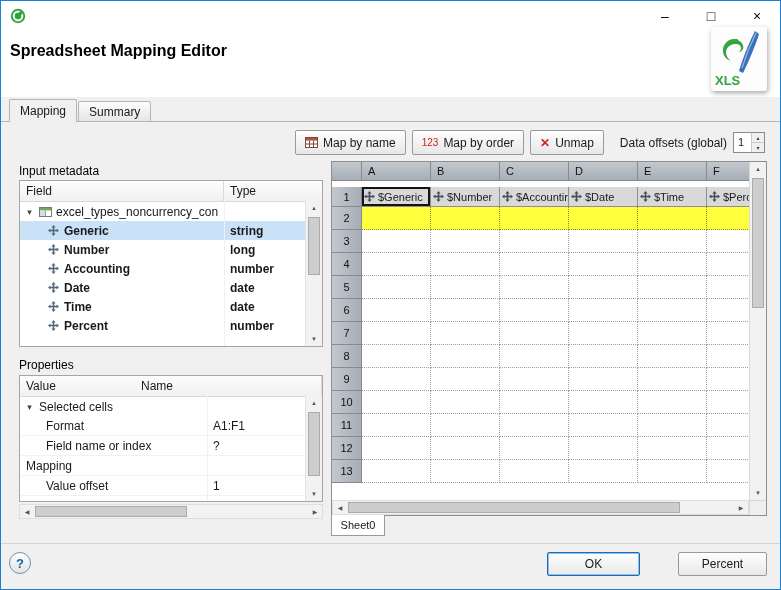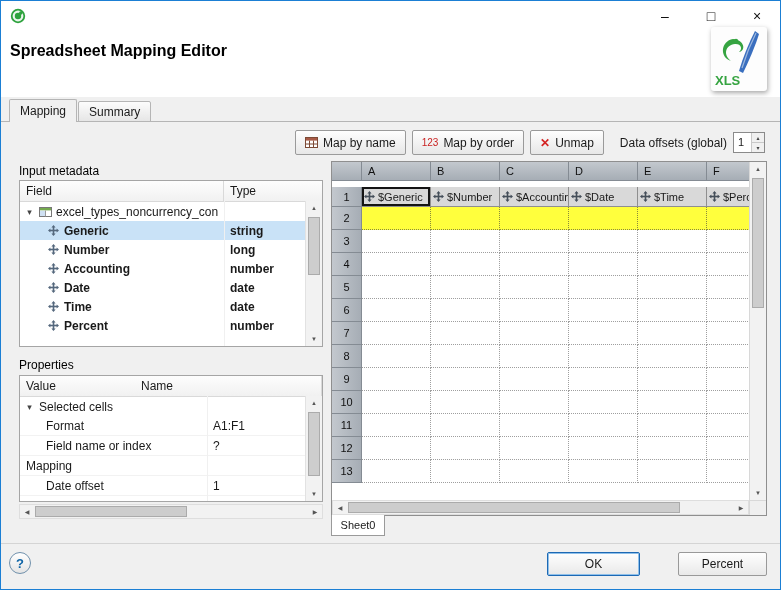--- a/index.html
+++ b/index.html
@@ -310,21 +310,21 @@
           <div class="pB">A1:F1</div>
         </div>
         <div class="prow">
           <div class="pA">Field name or index</div>
           <div class="pB">?</div>
         </div>
         <div class="prow">
           <div class="pB">Mapping</div>
         </div>
         <div class="prow">
-          <div class="pA">Date offset</div>
+          <div class="pA">Value offset</div>
           <div class="pB">1</div>
         </div>
         <div class="prow">
           <div class="pA">Format field</div>
           <div class="pB"></div>
         </div>
       </div>
     <div class="vsb">
       <div class="sarrow">▲</div>
       <div class="strack">

